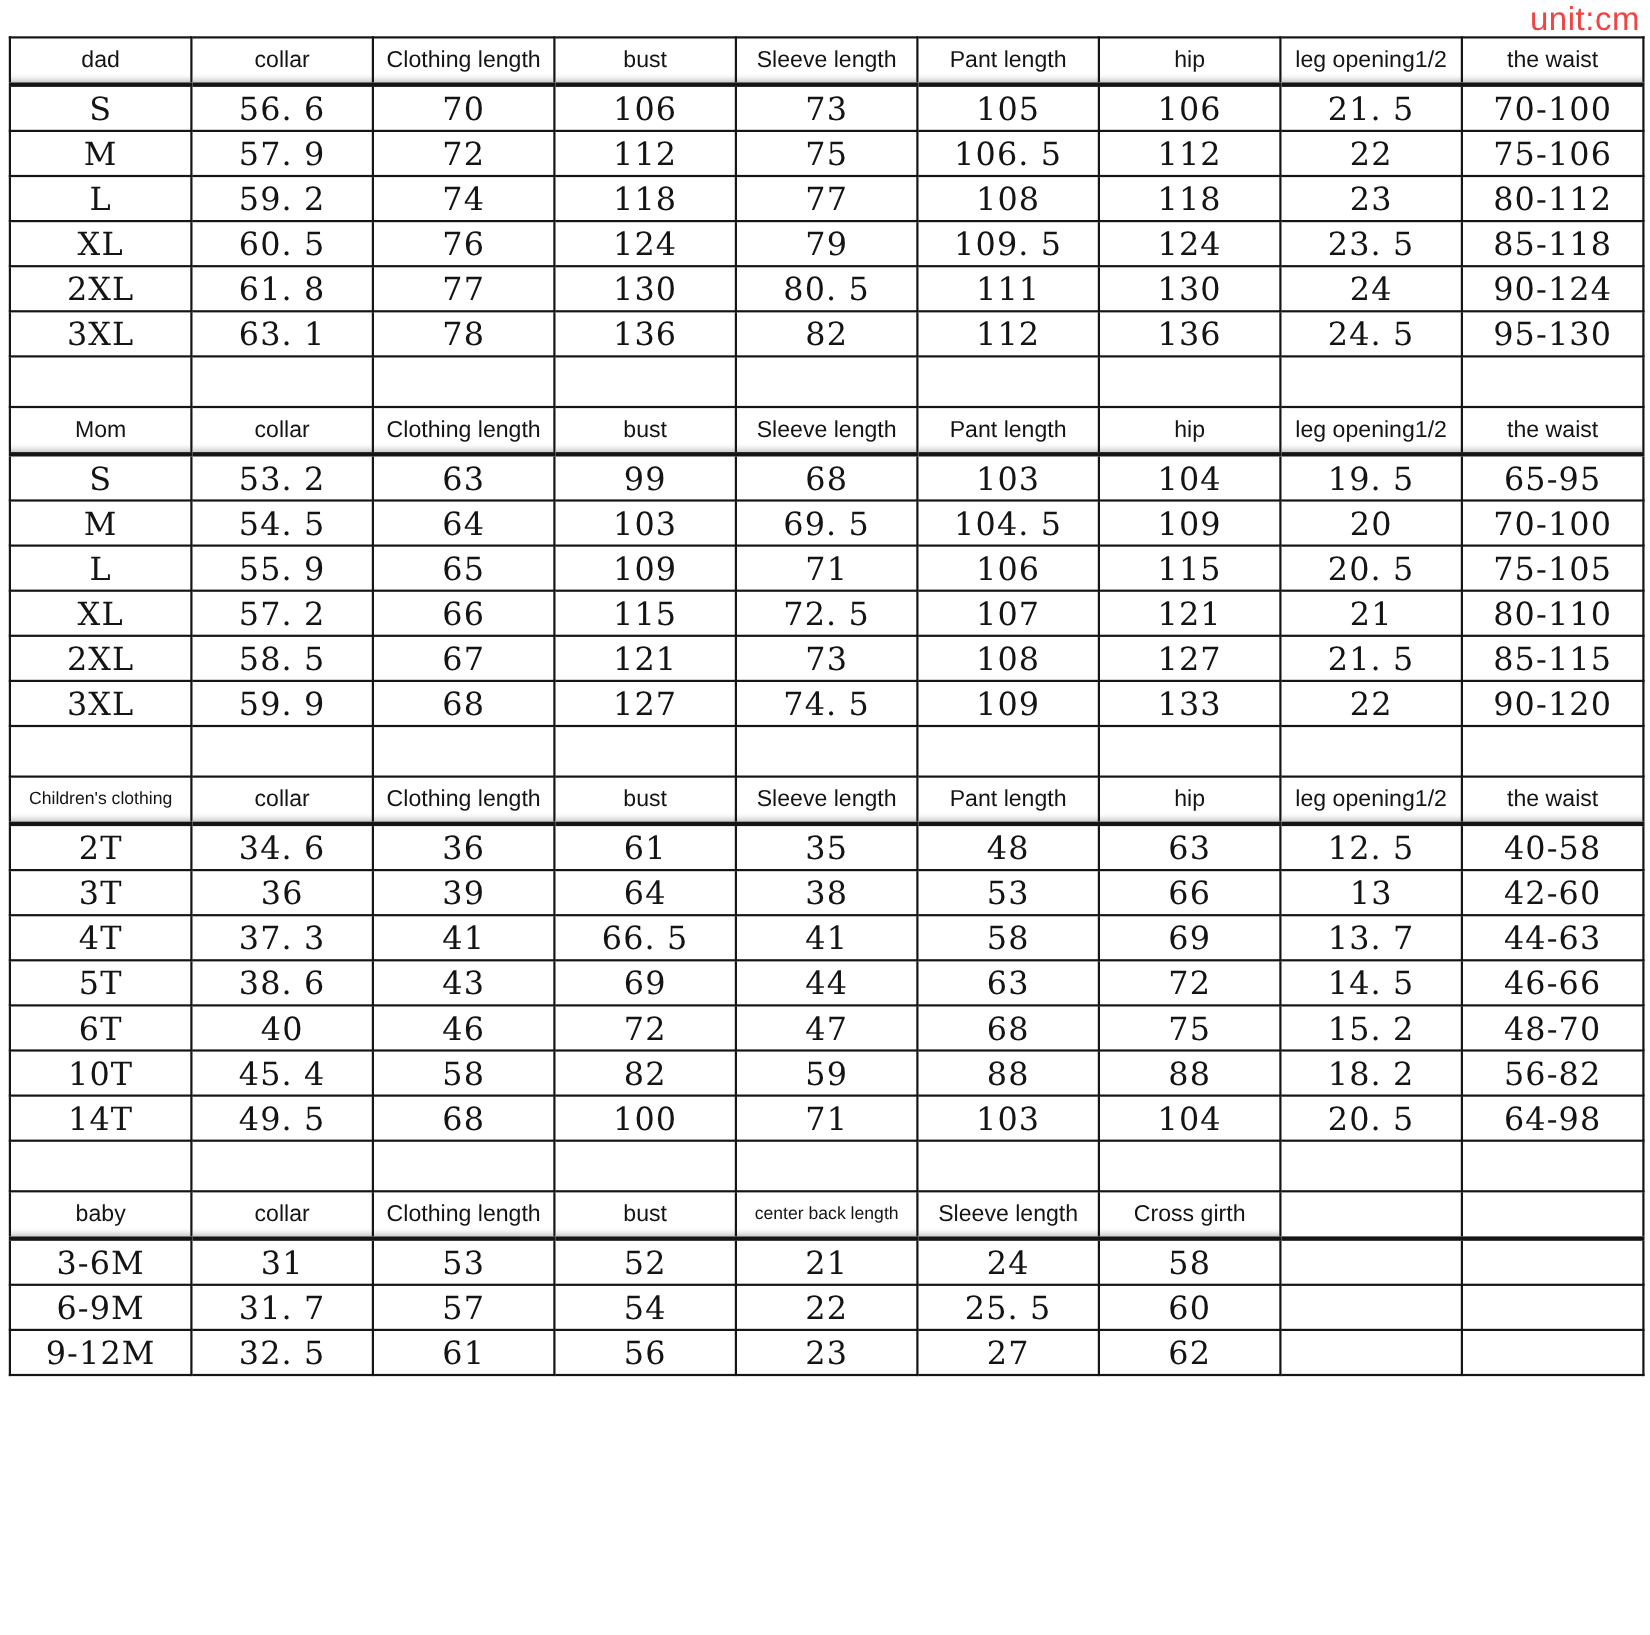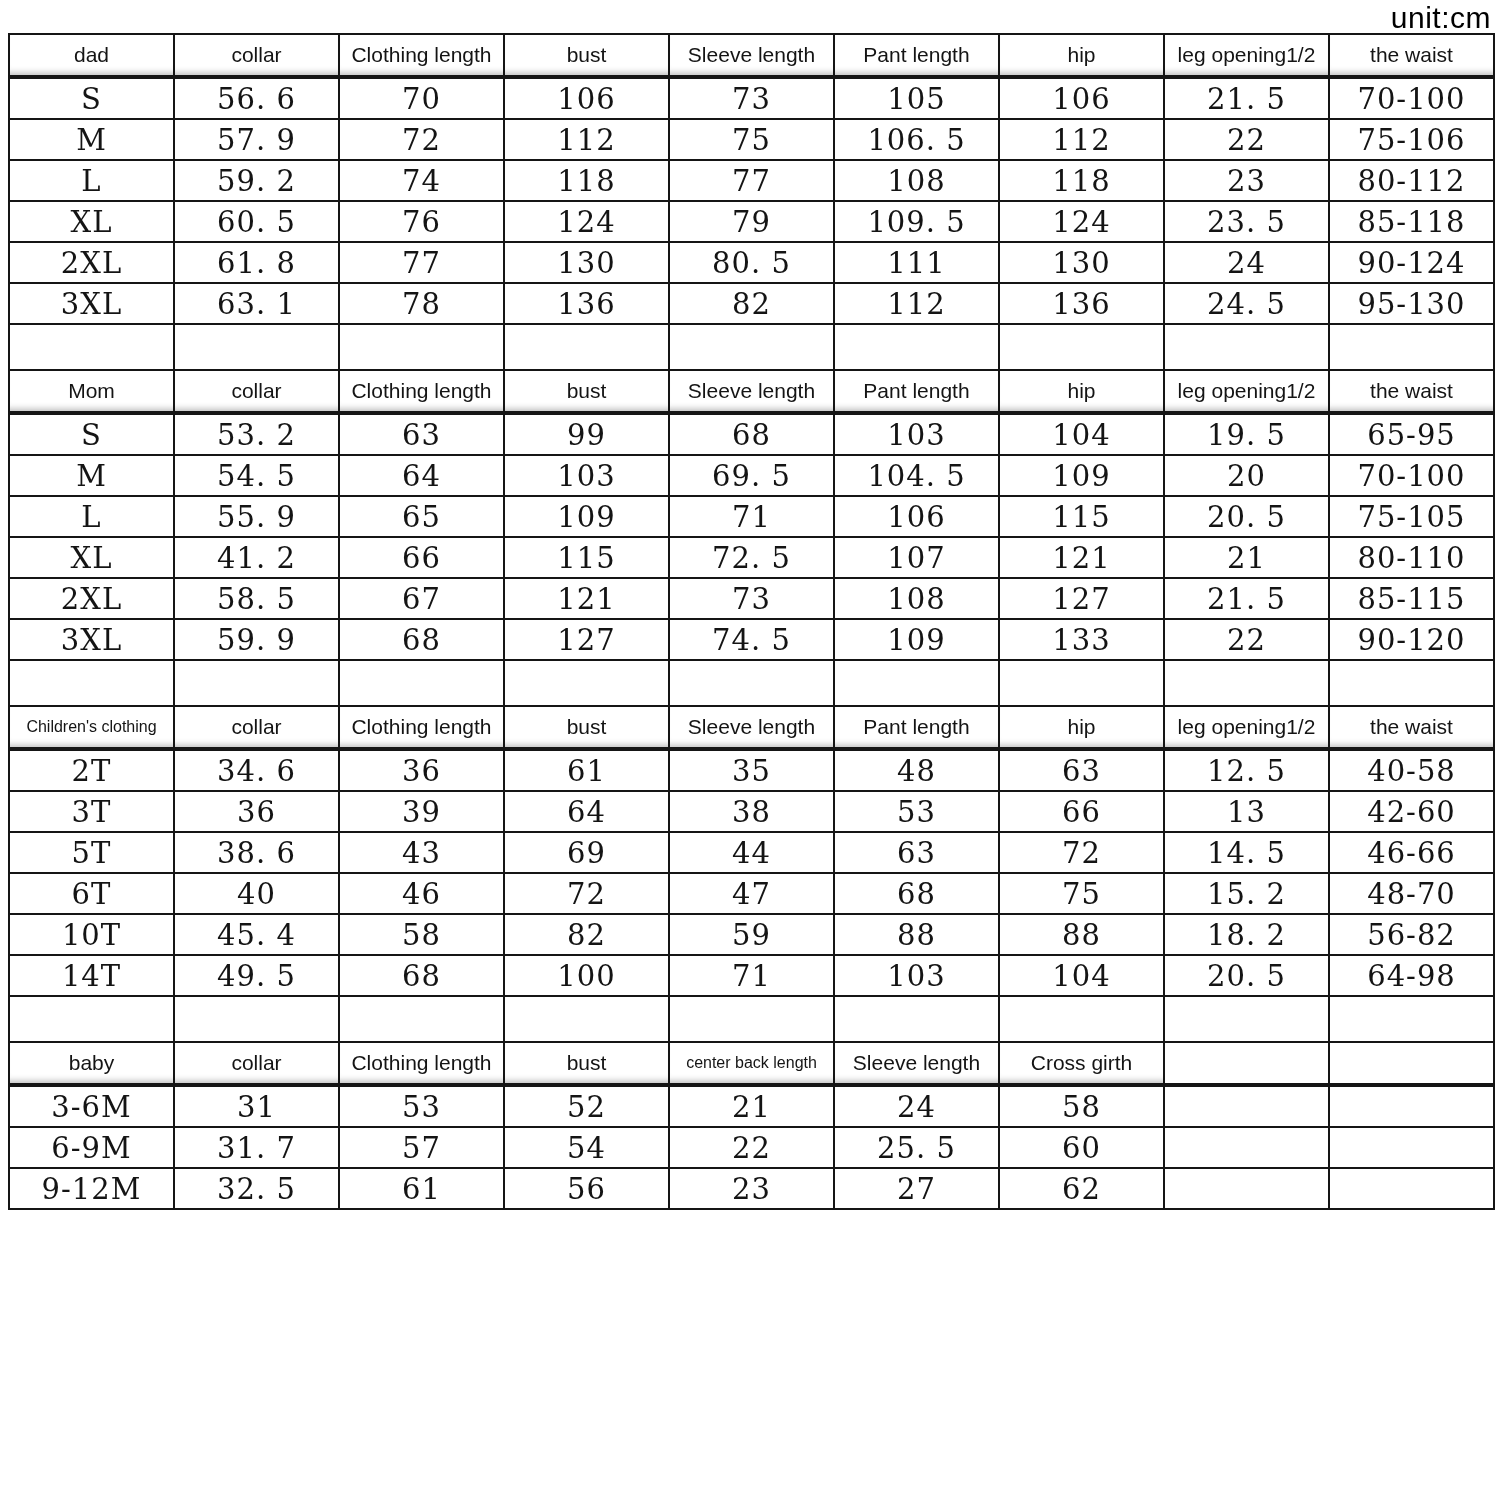--- a/index.html
+++ b/index.html
@@ -19,21 +19,21 @@
     position: absolute;
     inset: 0;
     background: #ffffff;
   }
   .unit-label {
     position: absolute;
     top: 1px;
     right: 9px;
     font-size: 30px;
     letter-spacing: 0.5px;
-    color: #000000;
+    color: #ef4444;
     font-family: "Liberation Sans", sans-serif;
     margin-left: 26px;
   }
   table.grid {
     position: absolute;
     top: 33px;
     left: 8px;
     width: 1485px;
     border-collapse: collapse;
     table-layout: fixed;
@@ -221,21 +221,21 @@
           <td>65</td>
           <td>109</td>
           <td>71</td>
           <td>106</td>
           <td>115</td>
           <td>20. 5</td>
           <td>75-105</td>
         </tr>
         <tr class="datarow">
           <td>XL</td>
-          <td>41. 2</td>
+          <td>57. 2</td>
           <td>66</td>
           <td>115</td>
           <td>72. 5</td>
           <td>107</td>
           <td>121</td>
           <td>21</td>
           <td>80-110</td>
         </tr>
         <tr class="datarow">
           <td>2XL</td>
@@ -297,20 +297,31 @@
           <td>36</td>
           <td>39</td>
           <td>64</td>
           <td>38</td>
           <td>53</td>
           <td>66</td>
           <td>13</td>
           <td>42-60</td>
         </tr>
         <tr class="datarow">
+          <td>4T</td>
+          <td>37. 3</td>
+          <td>41</td>
+          <td>66. 5</td>
+          <td>41</td>
+          <td>58</td>
+          <td>69</td>
+          <td>13. 7</td>
+          <td>44-63</td>
+        </tr>
+        <tr class="datarow">
           <td>5T</td>
           <td>38. 6</td>
           <td>43</td>
           <td>69</td>
           <td>44</td>
           <td>63</td>
           <td>72</td>
           <td>14. 5</td>
           <td>46-66</td>
         </tr>

